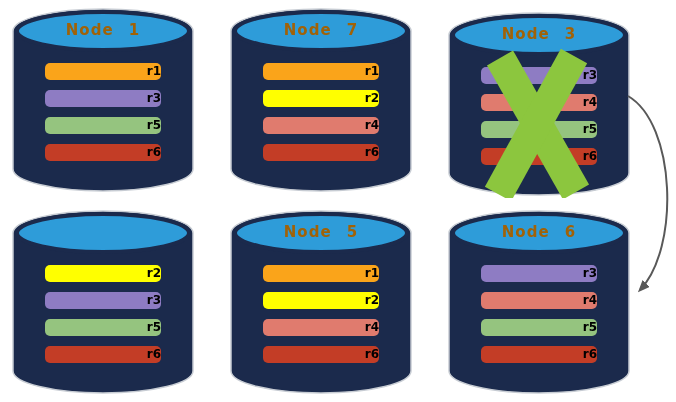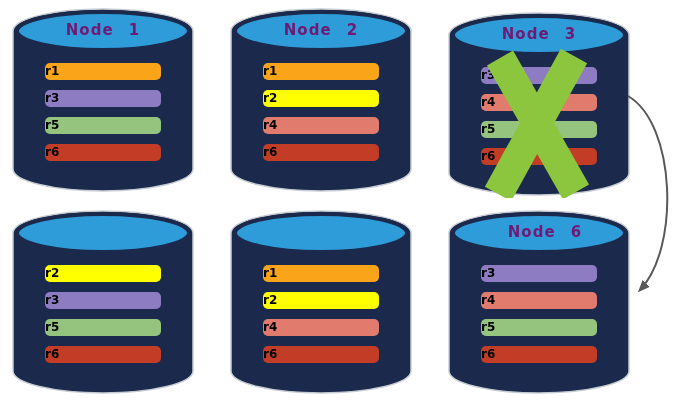--- a/index.html
+++ b/index.html
@@ -6,29 +6,29 @@
   #stage{
     position:relative;width:676px;height:402px;background:#ffffff;
     font-family:"DejaVu Sans","Liberation Sans",sans-serif;overflow:hidden;
   }
   .node{position:absolute;width:182px;height:186px;}
   .cyl{position:absolute;left:0;top:0;display:block;}
   .cyl-silhouette{stroke:#c7ccd3;stroke-width:1.5;}
   .cyl-top{stroke-width:4;}
   .node-title{
     position:absolute;top:14px;left:0;right:0;text-align:center;
-    color:#701a75;font-size:15px;font-weight:bold;letter-spacing:1px;word-spacing:9px;
+    color:#a16207;font-size:15px;font-weight:bold;letter-spacing:1px;word-spacing:9px;
     line-height:17px;user-select:none;
   }
   .bars{
     position:absolute;top:55px;left:33px;width:116px;
     display:flex;flex-direction:column;gap:10px;
   }
   .bar{
-    height:17px;border-radius:5px;display:flex;align-items:center;justify-content:flex-start;
+    height:17px;border-radius:5px;display:flex;align-items:center;justify-content:flex-end;
     font-size:12px;font-weight:bold;color:#000000;line-height:17px;
   }
   .xmark{position:absolute;left:0;top:0;pointer-events:none;}
   .xmark line{stroke-linecap:butt;}
   #failover-arrow{position:absolute;left:0;top:0;pointer-events:none;}
 </style>
 </head>
 <body>
 
 <div id="stage">
@@ -53,21 +53,21 @@
           <span>r6</span>
         </div>
     </div>
   </div>
 
   <div class="node" style="left:230px;top:8px;">
     <svg class="cyl" width="182" height="186" viewBox="0 0 182 186">
       <path class="cyl-silhouette" d="M1,23 A90,22 0 0 1 181,23 L181,161 A90,22 0 0 1 1,161 Z" style="fill: rgb(27, 42, 76);"></path>
       <ellipse class="cyl-top" cx="91" cy="23" rx="86" ry="19" stroke="#1b2a4c" style="fill: rgb(46, 156, 217);"></ellipse>
     </svg>
-    <div class="node-title">Node 2</div>
+    <div class="node-title">Node 7</div>
     <div class="bars">
       <div class="bar" style="background-color: rgb(250, 164, 26);">
           <span>r1</span>
         </div>
       <div class="bar" style="background-color: rgb(255, 255, 0);">
           <span>r2</span>
         </div>
       <div class="bar" style="background-color: rgb(224, 123, 110);">
           <span>r4</span>
         </div>
@@ -122,37 +122,38 @@
           <span>r6</span>
         </div>
     </div>
   </div>
 
   <div class="node" style="left:230px;top:210px;">
     <svg class="cyl" width="182" height="186" viewBox="0 0 182 186">
       <path class="cyl-silhouette" d="M1,23 A90,22 0 0 1 181,23 L181,161 A90,22 0 0 1 1,161 Z" style="fill: rgb(27, 42, 76);"></path>
       <ellipse class="cyl-top" cx="91" cy="23" rx="86" ry="19" stroke="#1b2a4c" style="fill: rgb(46, 156, 217);"></ellipse>
     </svg>
+    <div class="node-title">Node 5</div>
     <div class="bars">
       <div class="bar" style="background-color: rgb(250, 164, 26);">
           <span>r1</span>
         </div>
       <div class="bar" style="background-color: rgb(255, 255, 0);">
           <span>r2</span>
         </div>
       <div class="bar" style="background-color: rgb(224, 123, 110);">
           <span>r4</span>
         </div>
       <div class="bar" style="background-color: rgb(195, 61, 38);">
           <span>r6</span>
         </div>
     </div>
   </div>
 
-  <div class="node" style="left:448px;top:210px;padding-left:12px;">
+  <div class="node" style="left:448px;top:210px;">
     <svg class="cyl" width="182" height="186" viewBox="0 0 182 186">
       <path class="cyl-silhouette" d="M1,23 A90,22 0 0 1 181,23 L181,161 A90,22 0 0 1 1,161 Z" style="fill: rgb(27, 42, 76);"></path>
       <ellipse class="cyl-top" cx="91" cy="23" rx="86" ry="19" stroke="#1b2a4c" style="fill: rgb(46, 156, 217);"></ellipse>
     </svg>
     <div class="node-title">Node 6</div>
     <div class="bars">
       <div class="bar" style="background-color: rgb(142, 124, 195);">
           <span>r3</span>
         </div>
       <div class="bar" style="background-color: rgb(224, 123, 110);">

